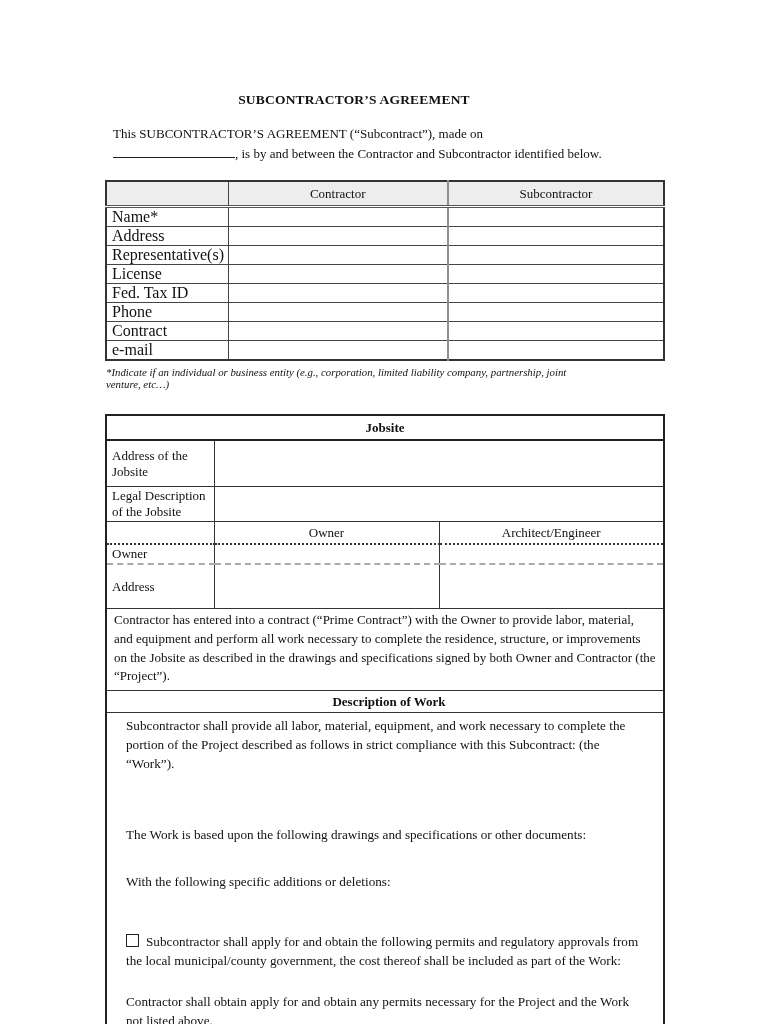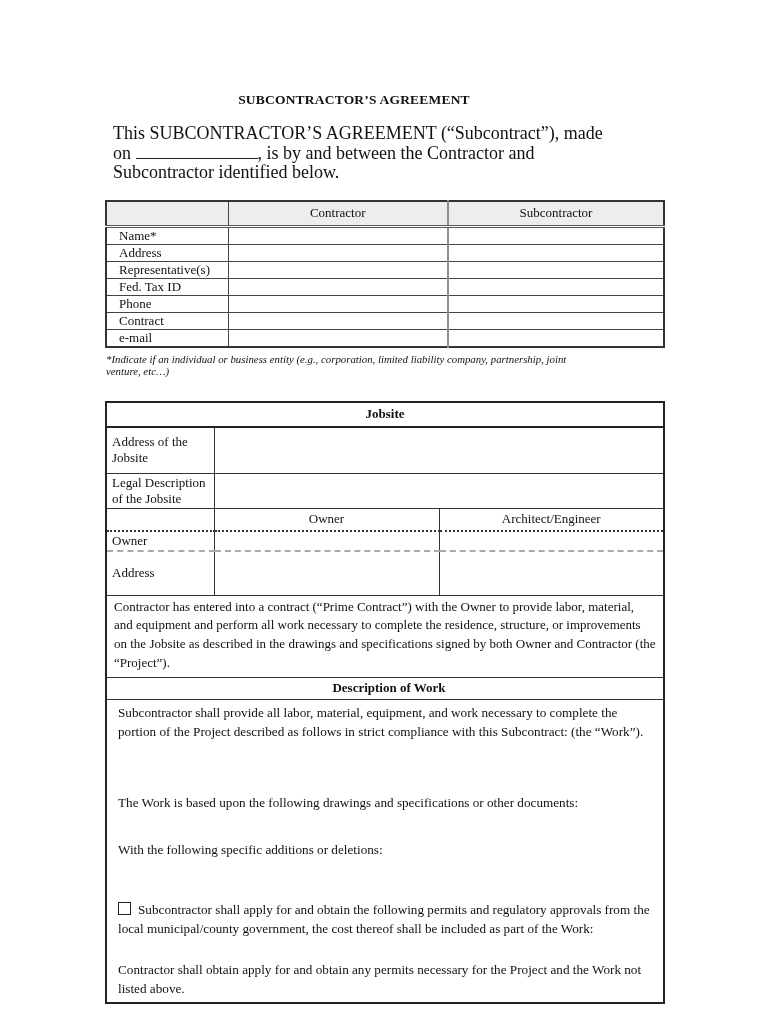--- a/index.html
+++ b/index.html
@@ -12,42 +12,42 @@
     overflow:hidden;
   }
   .content { position:absolute; left:105px; top:0; width:498px; }
 
   .doc-title {
     margin:92px 0 0 0;
     font-size:13.5px; font-weight:bold; text-align:center;
     letter-spacing:0.2px;
   }
 
-  .intro { margin:16px 0 0 8px; font-size:18px; line-height:19.5px; }
+  .intro { margin:16px 0 0 8px; font-size:13px; line-height:19.5px; }
   .blank-line {
     display:inline-block; width:122px; height:13px;
     border-bottom:1px solid #222;
   }
 
   table { border-collapse:collapse; table-layout:fixed; width:558px; }
 
   
   .parties { margin-top:17px; border:2px solid #333; }
   .parties th, .parties td { overflow:hidden; white-space:nowrap; }
   .parties thead th {
     background:#ededed;
     height:21px;
     font-size:13px; font-weight:normal; text-align:center;
     border:1px solid #444;
     border-bottom:3px double #555;
   }
   .parties tbody td {
-    height:14.5px; font-size:13px;
+    height:14.5px; font-size:16px;
     border:1px solid #444;
-    padding:0 0 0 12px;
+    padding:0 0 0 5px;
   }
   .parties .sub-col { border-left:2px solid #8f8f8f; }
 
   .footnote {
     margin:5px 0 0 1px;
     font-size:10.8px; font-style:italic;
   }
 
   
   .jobsite { margin-top:24px; border:2px solid #222; }
@@ -62,21 +62,21 @@
   .row-subhead th, .row-subhead td { height:19px; text-align:center; font-weight:normal; }
   .row-subhead td.corner { border-bottom:2px dotted #333; }
   .row-subhead th { border-bottom:2px dotted #333; }
   .row-name td { height:16px; border-top:2px dotted #333; border-bottom:2px dashed #aaa; }
   .row-name td.lbl { text-align:left; font-weight:normal; }
   .row-addr2 td { height:41px; }
   .row-prime td { padding:2px 7px 4px 7px; line-height:18.8px; }
   .row-desc-head td { height:19px; text-align:center; font-weight:bold;padding-left:9px; }
   .row-work td { height:301px; vertical-align:top; padding:0 7px; }
 
-  .row-work p { margin:4px; line-height:19px; font-size:13.2px; }
+  .row-work p { margin:12px; line-height:19px; font-size:13.2px; }
   .p-work-intro { margin-top:3px !important; }
   .p-drawings { margin-top:52px !important; }
   .p-additions { margin-top:28px !important; }
   .p-permits { margin-top:41px !important; }
   .p-contractor-permits { margin-top:22px !important; }
 
   .checkbox {
     display:inline-block; width:11px; height:11px;
     border:1.4px solid #222; background:#fff;
     margin-right:7px; vertical-align:-1px;
@@ -111,20 +111,25 @@
           <td></td>
           <td class="sub-col"></td>
         </tr>
         <tr>
           <td>Address</td>
           <td></td>
           <td class="sub-col"></td>
         </tr>
         <tr>
           <td>Representative(s)</td>
+          <td></td>
+          <td class="sub-col"></td>
+        </tr>
+        <tr>
+          <td>License</td>
           <td></td>
           <td class="sub-col"></td>
         </tr>
         <tr>
           <td>Fed. Tax ID</td>
           <td></td>
           <td class="sub-col"></td>
         </tr>
         <tr>
           <td>Phone</td>

